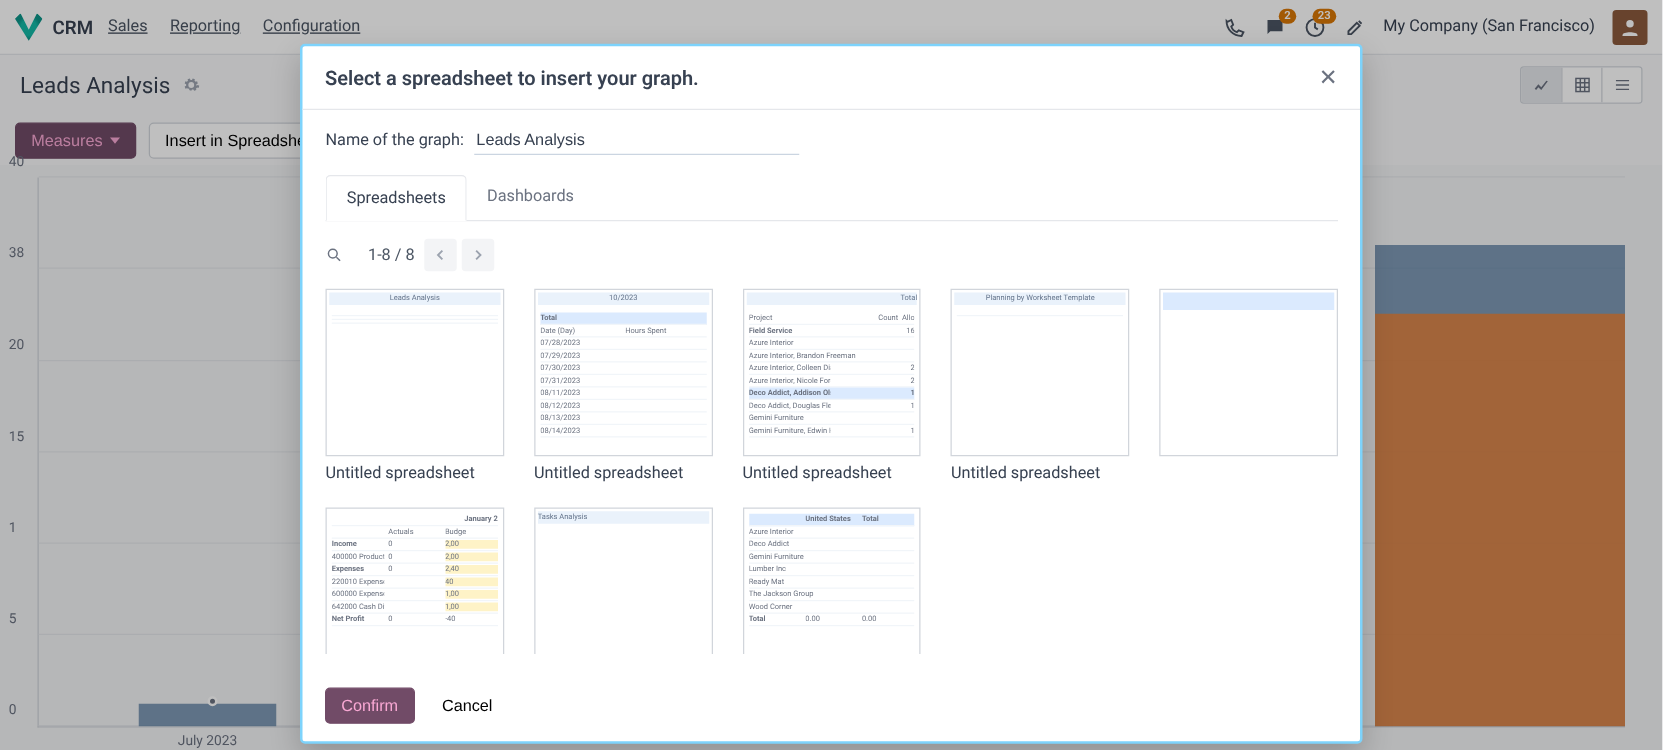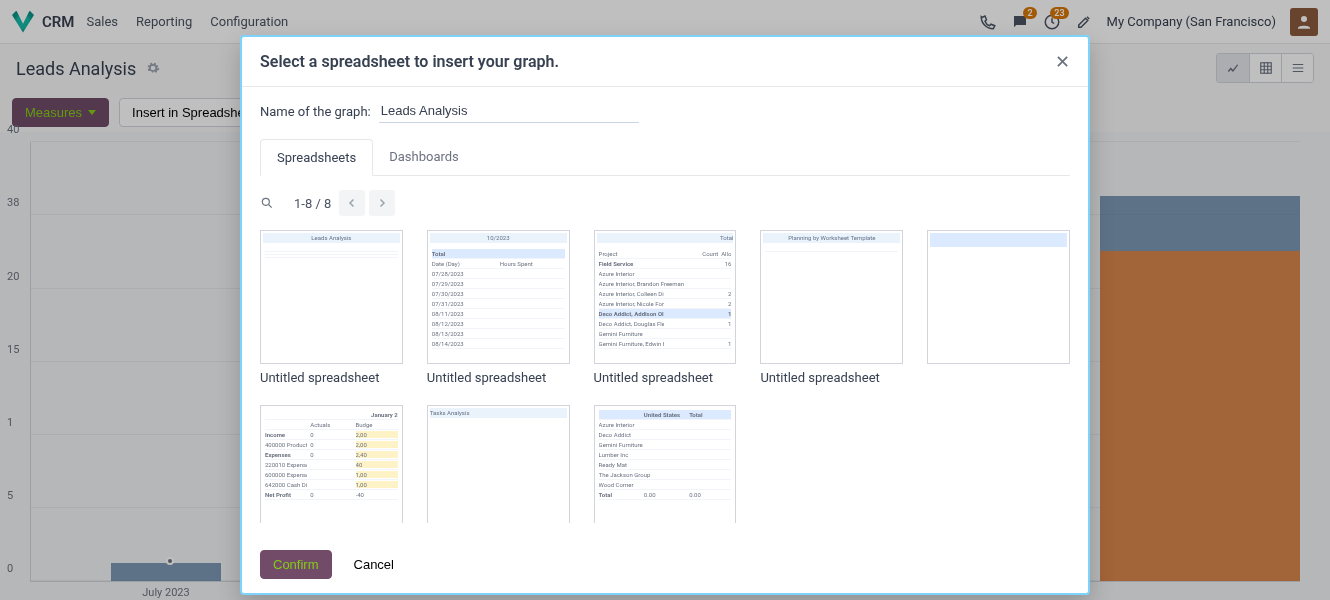--- a/index.html
+++ b/index.html
@@ -23,21 +23,21 @@
     align-items: center;
     padding: 0 12px;
   }
   .brand { display: flex; align-items: center; gap: 8px; margin-right: 12px; }
   .brand-icon {
     width: 22px; height: 22px;
     background: radial-gradient(circle at 50% 50%, #14b8a6 40%, #0d9488 60%);
     clip-path: polygon(50% 100%, 100% 20%, 80% 0%, 50% 60%, 20% 0%, 0% 20%);
   }
   .brand-text { font-weight: 600; font-size: 15px; color: #374151; }
-  .nav-items { display: flex; gap: 18px; }
+  .nav-items { display: flex; gap: 18px; text-decoration: underline; }
   .nav-item { color: #4b5563; cursor: pointer; }
   .topnav-spacer { flex: 1; }
   .topnav-right { display: flex; align-items: center; gap: 14px; }
   .topnav-icon { width: 18px; height: 18px; color: #4b5563; position: relative; }
   .badge {
     position: absolute; top: -6px; right: -8px;
     background: #d97706; color: #fff; font-size: 9px; font-weight: 600;
     border-radius: 8px; padding: 1px 4px;
   }
   .company-name { color: #374151; }
@@ -80,21 +80,21 @@
   }
   .btn {
     padding: 6px 12px;
     border: 1px solid #d1d5db;
     border-radius: 4px;
     background: #fff;
     cursor: pointer;
     font-size: 13px;
     display: inline-flex; align-items: center; gap: 6px;
   }
-  .btn-primary { background: #714b67; color: #84cc16; border-color: #714b67; }
+  .btn-primary { background: #714b67; color: #f9a8d4; border-color: #714b67; }
   .caret-down {
     display: inline-block; width: 0; height: 0;
     border-left: 4px solid transparent; border-right: 4px solid transparent;
     border-top: 5px solid currentColor;
   }
 
   
   .chart-area {
     position: absolute; left: 0; right: 0; top: 132px; bottom: 0;
     padding: 10px 30px;

